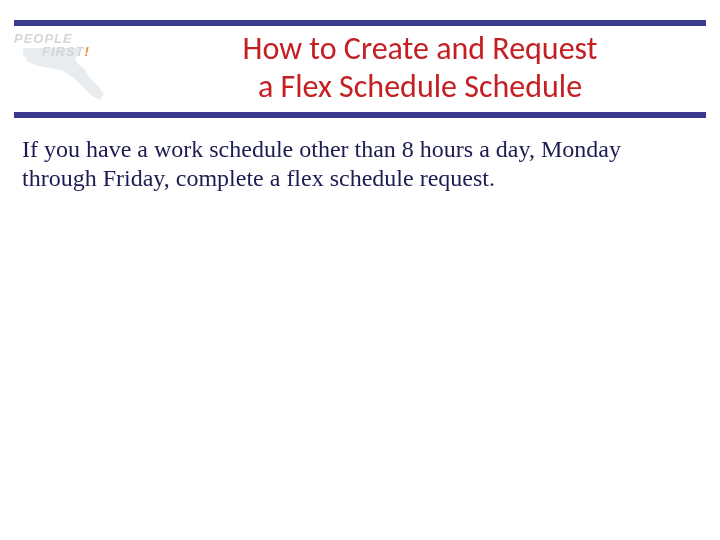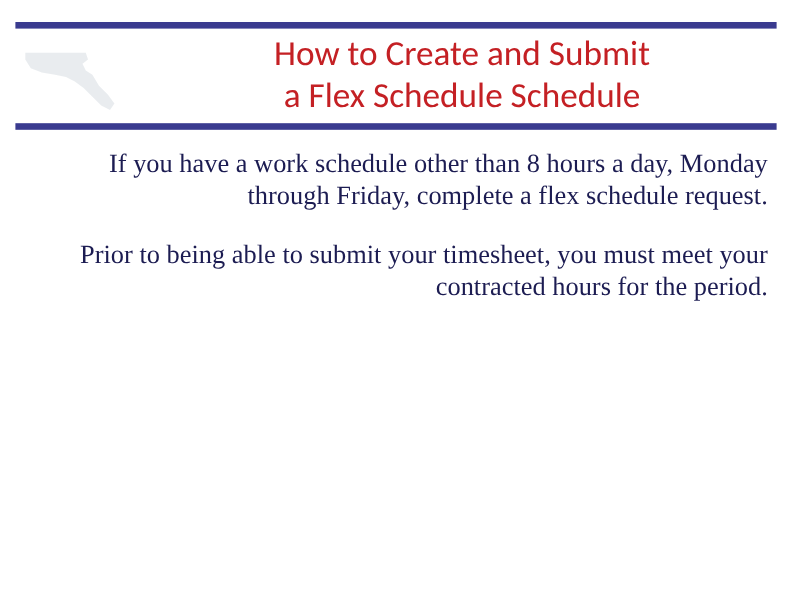--- a/index.html
+++ b/index.html
@@ -73,41 +73,45 @@
     top: 135px;
     left: 22px;
     right: 22px;
     font-family: 'Times New Roman', Times, serif;
     font-size: 24px;
     color: #1c1c52;
     line-height: 1.22;
   }
   .body p {
     margin: 0 0 24px 0;
-    text-align: right;
   }
 </style>
 </head>
 <body>
 
 <div class="slide">
 
   <div class="rule rule-top"></div>
 
   <div class="logo">
     <svg class="florida" width="100" height="58" viewBox="0 0 100 58">
       <path d="M3 4 L58 4 L60 10 L55 14 L58 20 L64 24 L70 34 L78 42 L84 50 L80 56 L72 52 L64 44 L56 36 L48 30 L40 26 L30 24 L18 22 L8 18 L3 10 Z" fill="#cfd6dc"></path>
     </svg>
+    <div class="logo-text">
+      <span>PEOPLE</span>
+      <span class="line2">
+        <span>FIRST</span><span class="bang">!</span>
+      </span>
+    </div>
   </div>
 
   <div class="title">
-    <span>How to Create and Submit</span><br>
+    <span>How to Create and Request</span><br>
     <span>a Flex Schedule Schedule</span>
   </div>
 
   <div class="rule rule-bottom"></div>
 
   <div class="body">
     <p>If you have a work schedule other than 8 hours a day, Monday through Friday, complete a flex schedule request.</p>
-    <p>Prior to being able to submit your timesheet, you must meet your contracted hours for the period.</p>
   </div>
 
 </div>
 
 </body></html>

